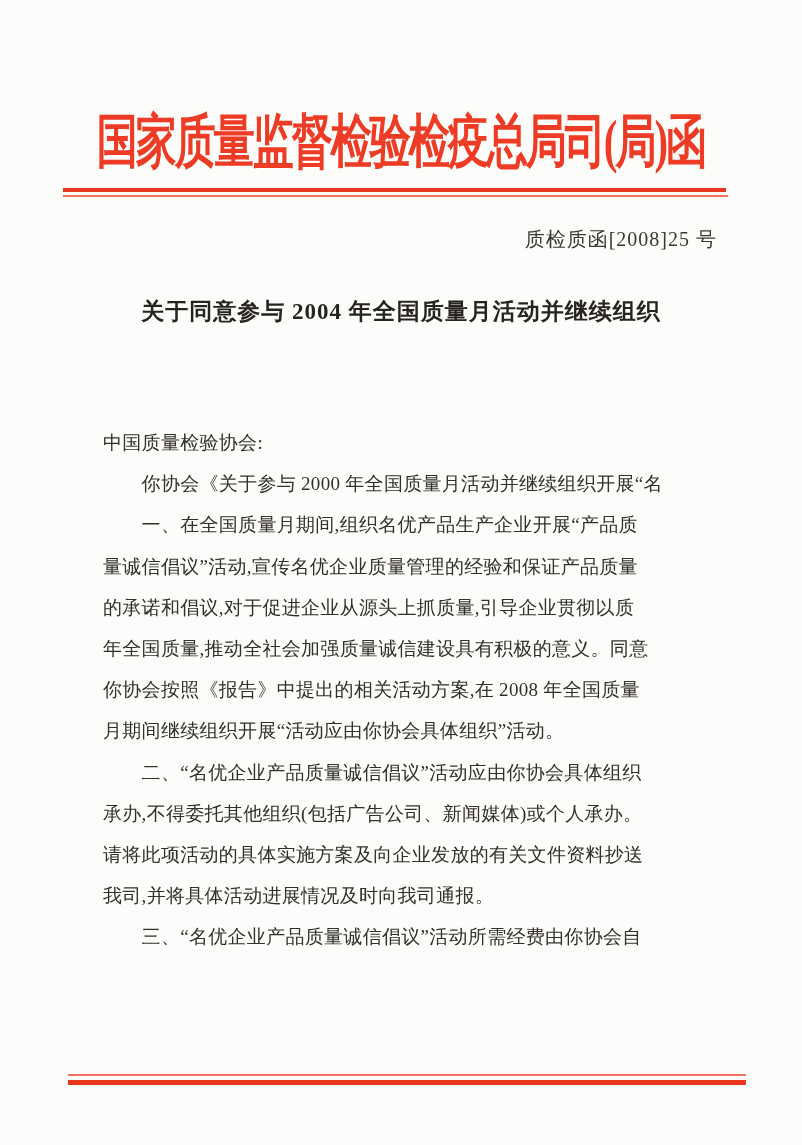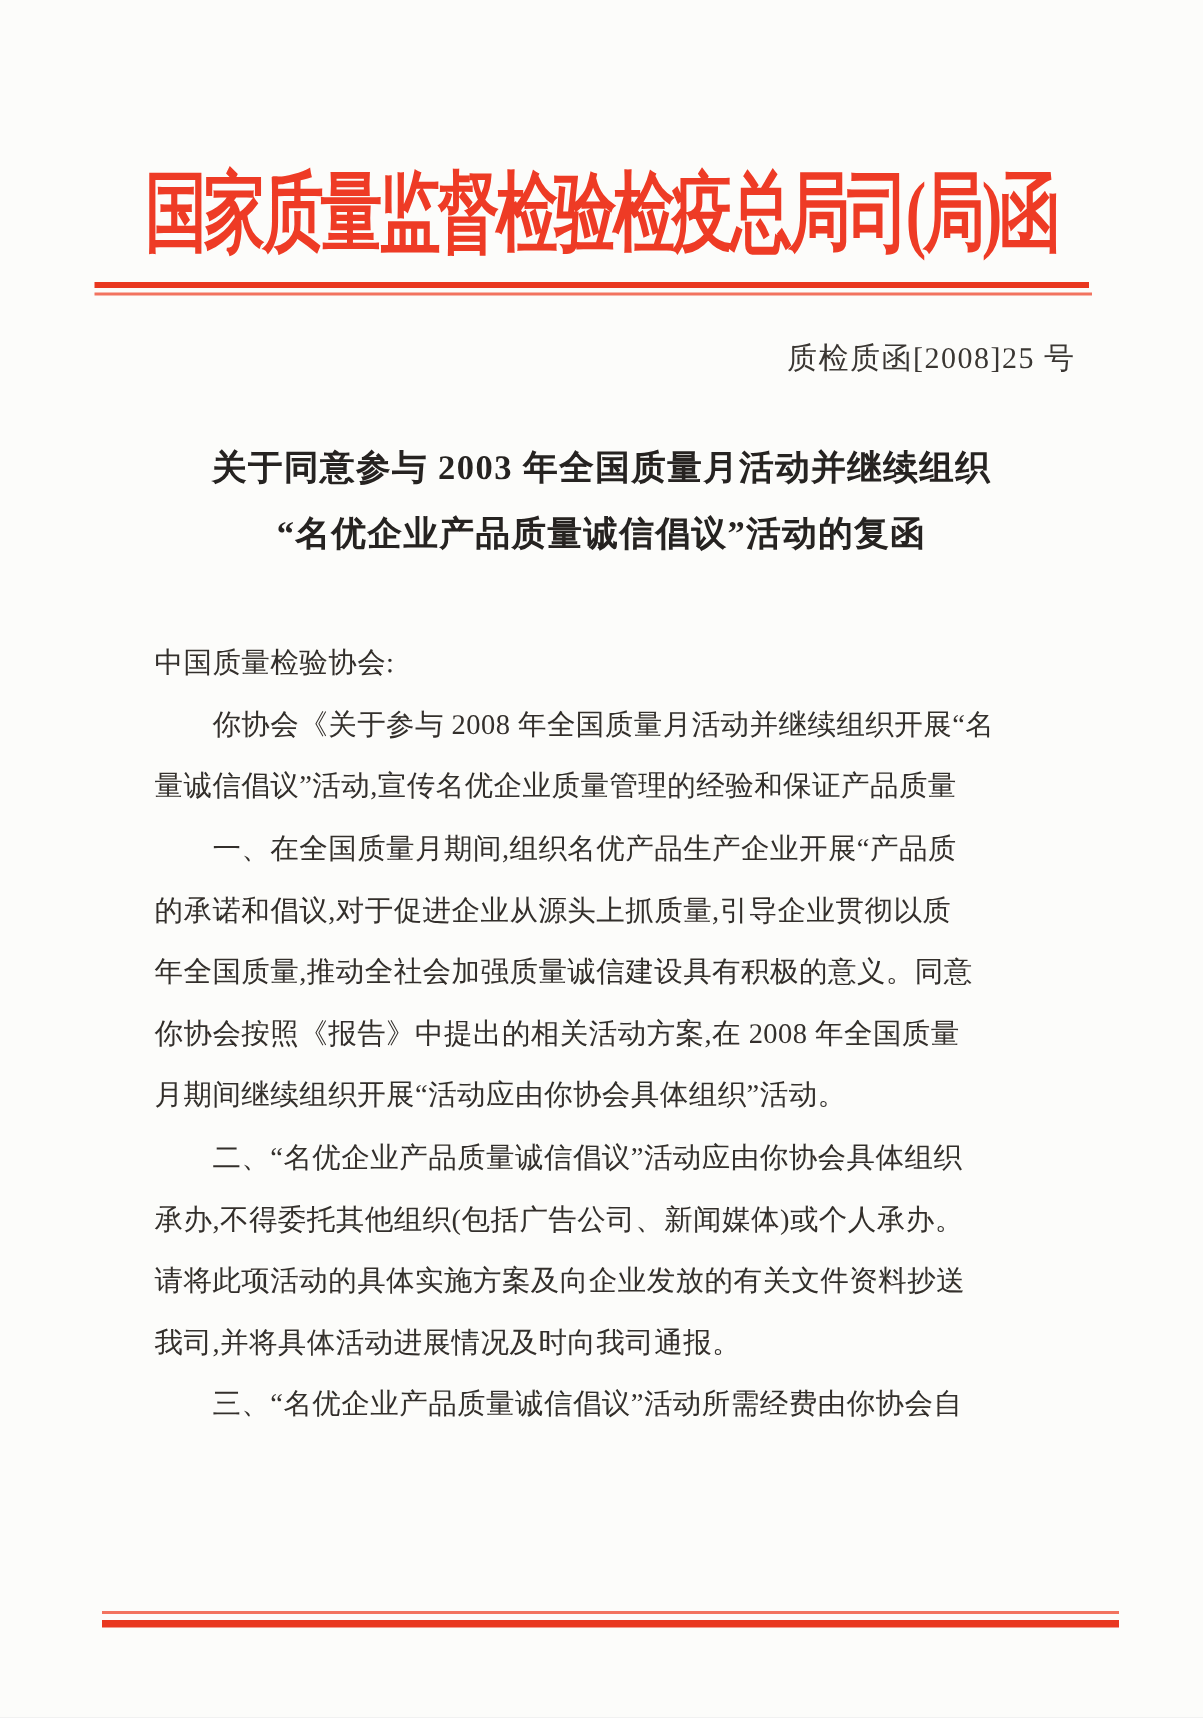--- a/index.html
+++ b/index.html
@@ -76,29 +76,28 @@
 <div class="page">
 
   <div class="letterhead">国家质量监督检验检疫总局司(局)函</div>
 
   <div class="rule rule-header-thick"></div>
   <div class="rule rule-header-thin"></div>
 
   <div class="doc-number">质检质函[2008]25 号</div>
 
   <div class="subject">
-    <div>关于同意参与 2003 年全国质量月活动并继续组织</div>
-    <div>“名优企业产品质量诚信倡议”活动的复函</div>
+    <div>关于同意参与 2004 年全国质量月活动并继续组织</div>
   </div>
 
   <div class="body-text">
     <div class="body-line">中国质量检验协会:</div>
-    <div class="body-line">　　你协会《关于参与 2008 年全国质量月活动并继续组织开展“名</div>
+    <div class="body-line">　　你协会《关于参与 2000 年全国质量月活动并继续组织开展“名</div>
+    <div class="body-line">　　一、在全国质量月期间,组织名优产品生产企业开展“产品质</div>
     <div class="body-line">量诚信倡议”活动,宣传名优企业质量管理的经验和保证产品质量</div>
-    <div class="body-line">　　一、在全国质量月期间,组织名优产品生产企业开展“产品质</div>
     <div class="body-line">的承诺和倡议,对于促进企业从源头上抓质量,引导企业贯彻以质</div>
     <div class="body-line">年全国质量,推动全社会加强质量诚信建设具有积极的意义。同意</div>
     <div class="body-line">你协会按照《报告》中提出的相关活动方案,在 2008 年全国质量</div>
     <div class="body-line">月期间继续组织开展“活动应由你协会具体组织”活动。</div>
     <div class="body-line">　　二、“名优企业产品质量诚信倡议”活动应由你协会具体组织</div>
     <div class="body-line">承办,不得委托其他组织(包括广告公司、新闻媒体)或个人承办。</div>
     <div class="body-line">请将此项活动的具体实施方案及向企业发放的有关文件资料抄送</div>
     <div class="body-line">我司,并将具体活动进展情况及时向我司通报。</div>
     <div class="body-line">　　三、“名优企业产品质量诚信倡议”活动所需经费由你协会自</div>
   </div>

